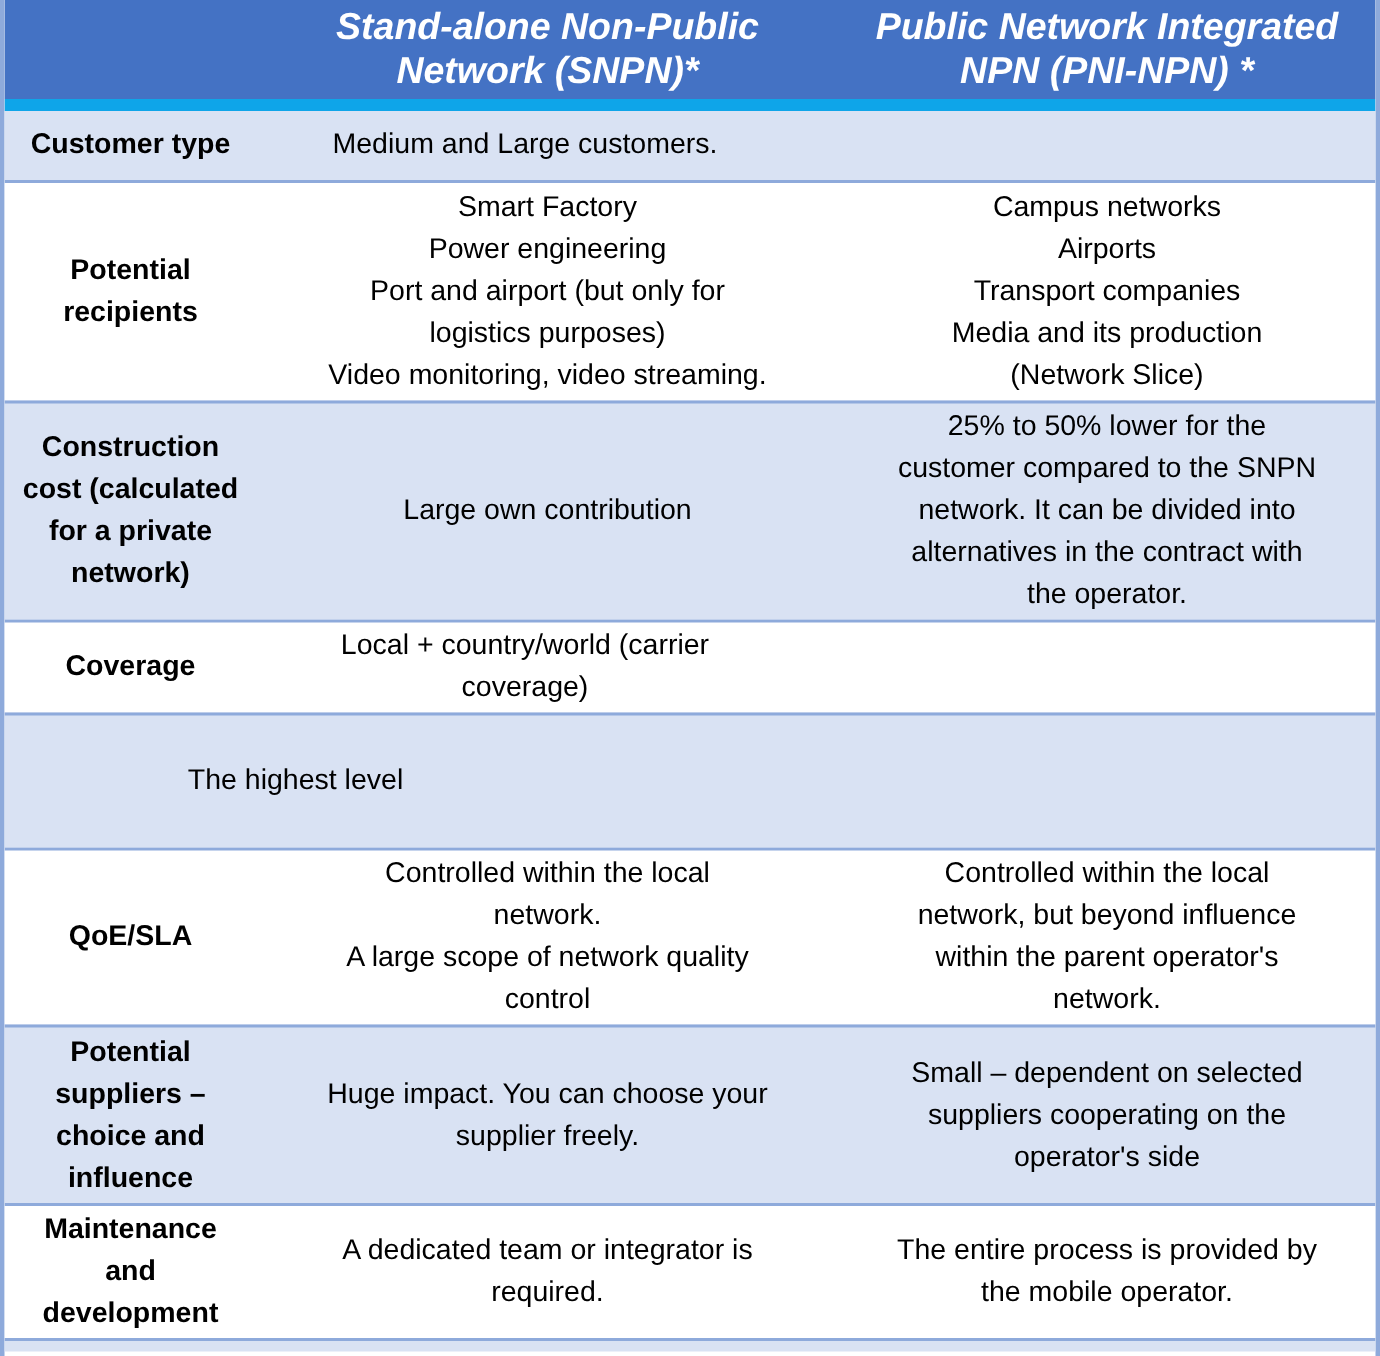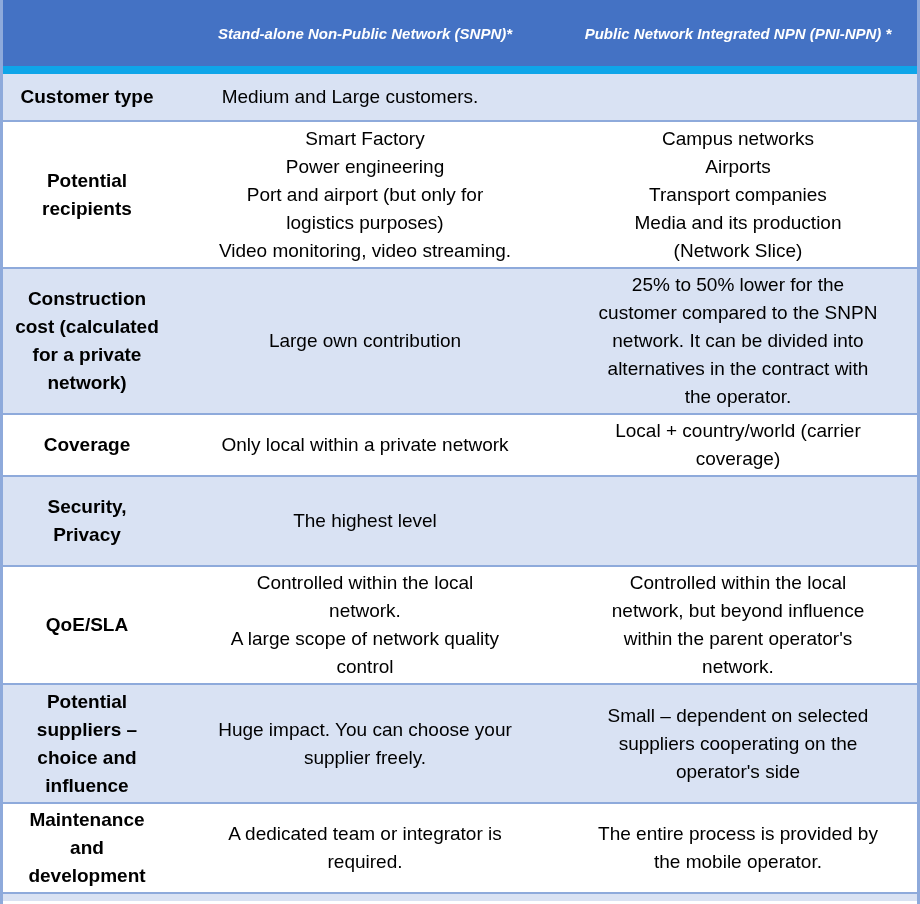--- a/index.html
+++ b/index.html
@@ -46,21 +46,21 @@
     justify-content: center;
     text-align: center;
     white-space: pre-line;
     font-size: 19px;
     line-height: 28px;
     padding: 2px 8px;
   }
   .cell.c1 { width: 168px; font-weight: bold; padding: 2px 4px; }
   .cell.c2 { width: 388px; }
   .cell.c3 { width: 358px; }
-  .row.header .cell { font-size: 15px; line-height: 29px; font-weight: bold; }
+  .row.header .cell { font-size: 25px; line-height: 29px; font-weight: bold; }
   .sliver {
     flex-shrink: 0;
     height: 9px;
     border-top: 2px solid var(--border);
     background: var(--row-alt-bg);
   }
 </style>
 </head>
 <body>
 
@@ -100,28 +100,25 @@
     <div class="cell c2">Large own contribution</div>
     <div class="cell c3">25% to 50% lower for the
 customer compared to the SNPN
 network. It can be divided into
 alternatives in the contract with
 the operator.</div>
   </div>
 
   <div class="row" style="min-height:58px">
     <div class="cell c1">Coverage</div>
-    <div class="cell c2">Only local within a private network</div>
     <div class="cell c3">Local + country/world (carrier
 coverage)</div>
   </div>
 
   <div class="row alt" style="min-height:90px">
-    <div class="cell c1">Security,
-Privacy</div>
     <div class="cell c2">The highest level</div>
   </div>
 
   <div class="row" style="min-height:116px">
     <div class="cell c1">QoE/SLA</div>
     <div class="cell c2">Controlled within the local
 network.
 A large scope of network quality
 control</div>
     <div class="cell c3">Controlled within the local

